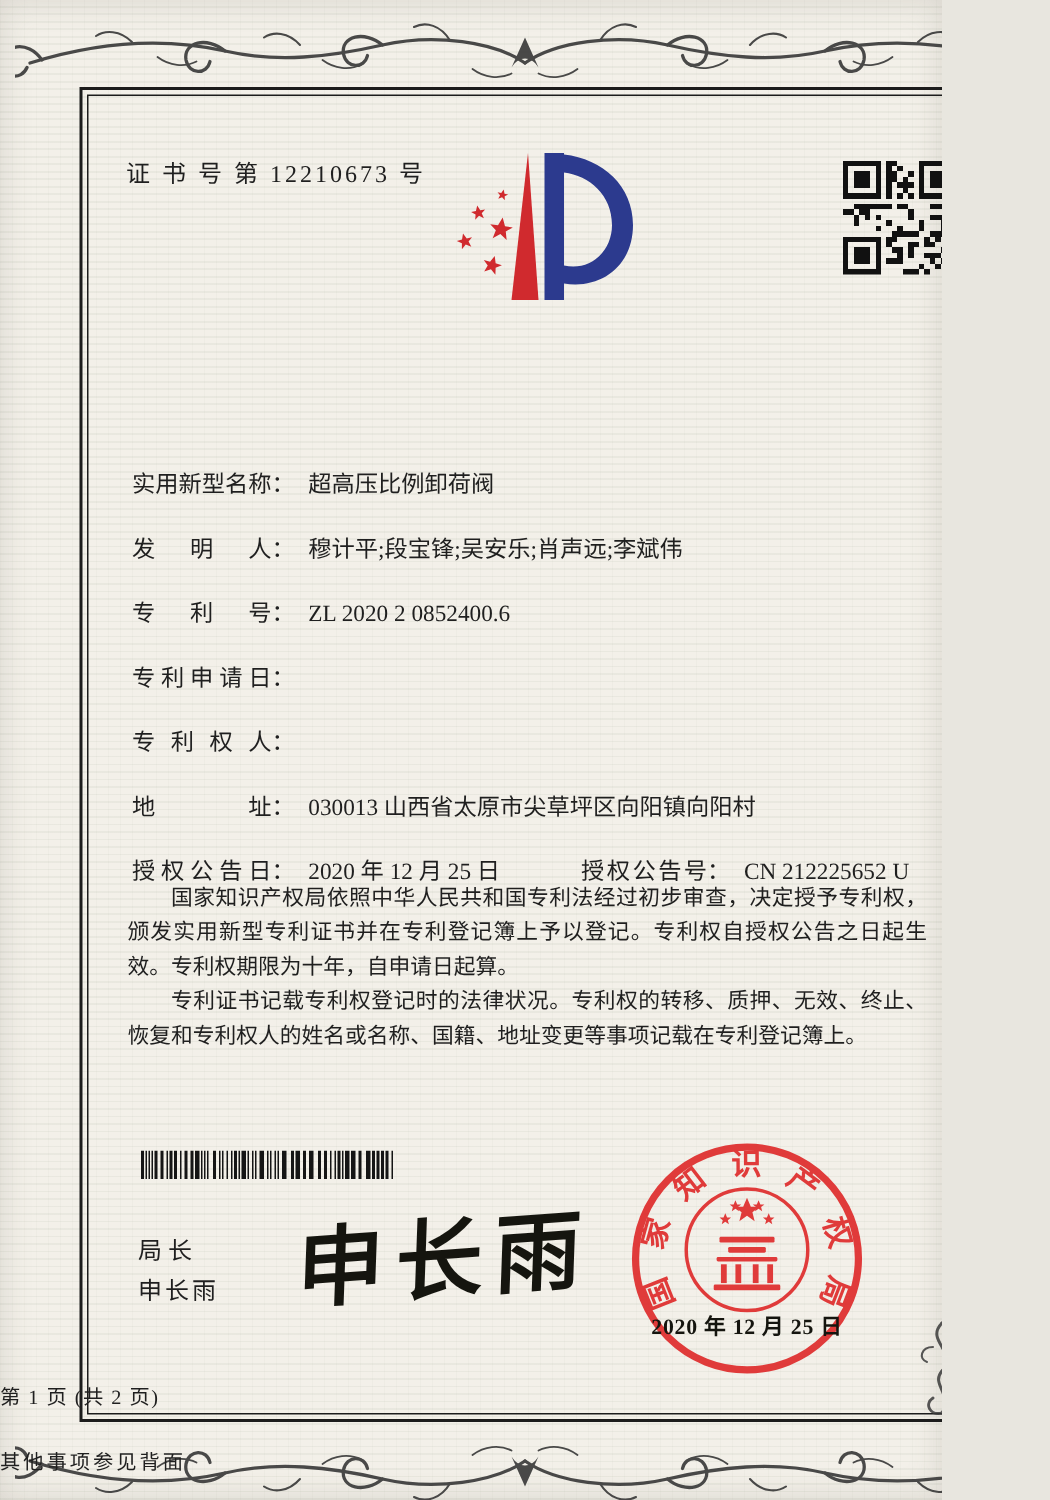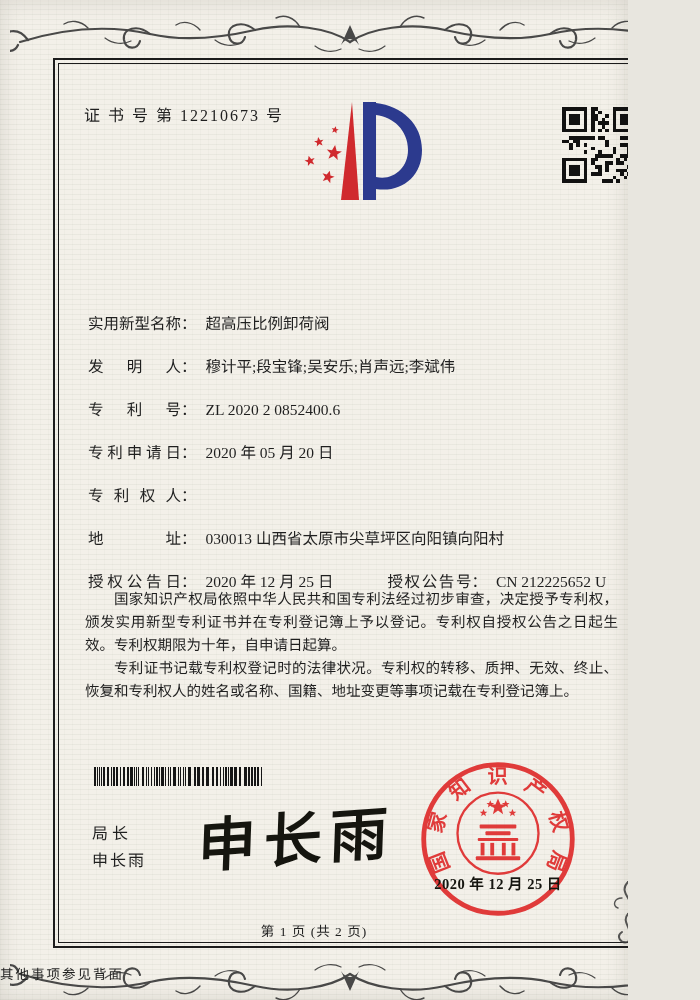--- a/index.html
+++ b/index.html
@@ -46,21 +46,21 @@
   
   .sig-title{left:92px;top:820px;font-size:16px;letter-spacing:4px;z-index:2;}
   .sig-name{left:92px;top:847px;font-size:16px;letter-spacing:2px;z-index:2;}
   .sig-script{left:198px;top:793px;font-size:58px;font-weight:600;letter-spacing:8px;
     transform:rotate(-4deg) skewX(-6deg);z-index:2;color:#15150f;}
   
   .seal{left:416px;top:757px;width:164px;height:164px;z-index:3;opacity:.94;}
   .seal-date{left:422px;top:872px;width:152px;text-align:center;font-size:14.5px;
     font-weight:600;letter-spacing:.5px;z-index:4;color:#15150f;}
   
-  .page-info{left:0;right:0;top:920px;text-align:center;font-size:13.5px;letter-spacing:1px;z-index:2;}
+  .page-info{left:0;right:0;top:920px;font-size:13.5px;letter-spacing:1px;z-index:2;}
   .back-note{left:0;right:0;top:963px;text-align:left;font-size:13.5px;letter-spacing:2px;z-index:5;}
 </style>
 <title>实用新型专利证书</title></head>
 <body>
 
 <div class="page">
 
   <svg class="abs band band-top" viewBox="0 0 680 48">
     <g transform="translate(340,24)" stroke="var(--ornament)" fill="none" stroke-width="2.2" stroke-linecap="round">
       <g id="bh">
@@ -124,21 +124,20 @@
       <span class="fvalue">穆计平;段宝锋;吴安乐;肖声远;李斌伟</span>
     </div>
     <div class="frow">
       <span class="flabel">专利号</span>
         <span class="fcolon">：</span>
       <span class="fvalue">ZL 2020 2 0852400.6</span>
     </div>
     <div class="frow">
       <span class="flabel">专利申请日</span>
         <span class="fcolon">：</span>
-      <span class="fvalue">2020 年 05 月 20 日</span>
     </div>
     <div class="frow">
       <span class="flabel">专利权人</span>
         <span class="fcolon">：</span>
     </div>
     <div class="frow">
       <span class="flabel">地址</span>
         <span class="fcolon">：</span>
       <span class="fvalue">030013 山西省太原市尖草坪区向阳镇向阳村</span>
     </div>

